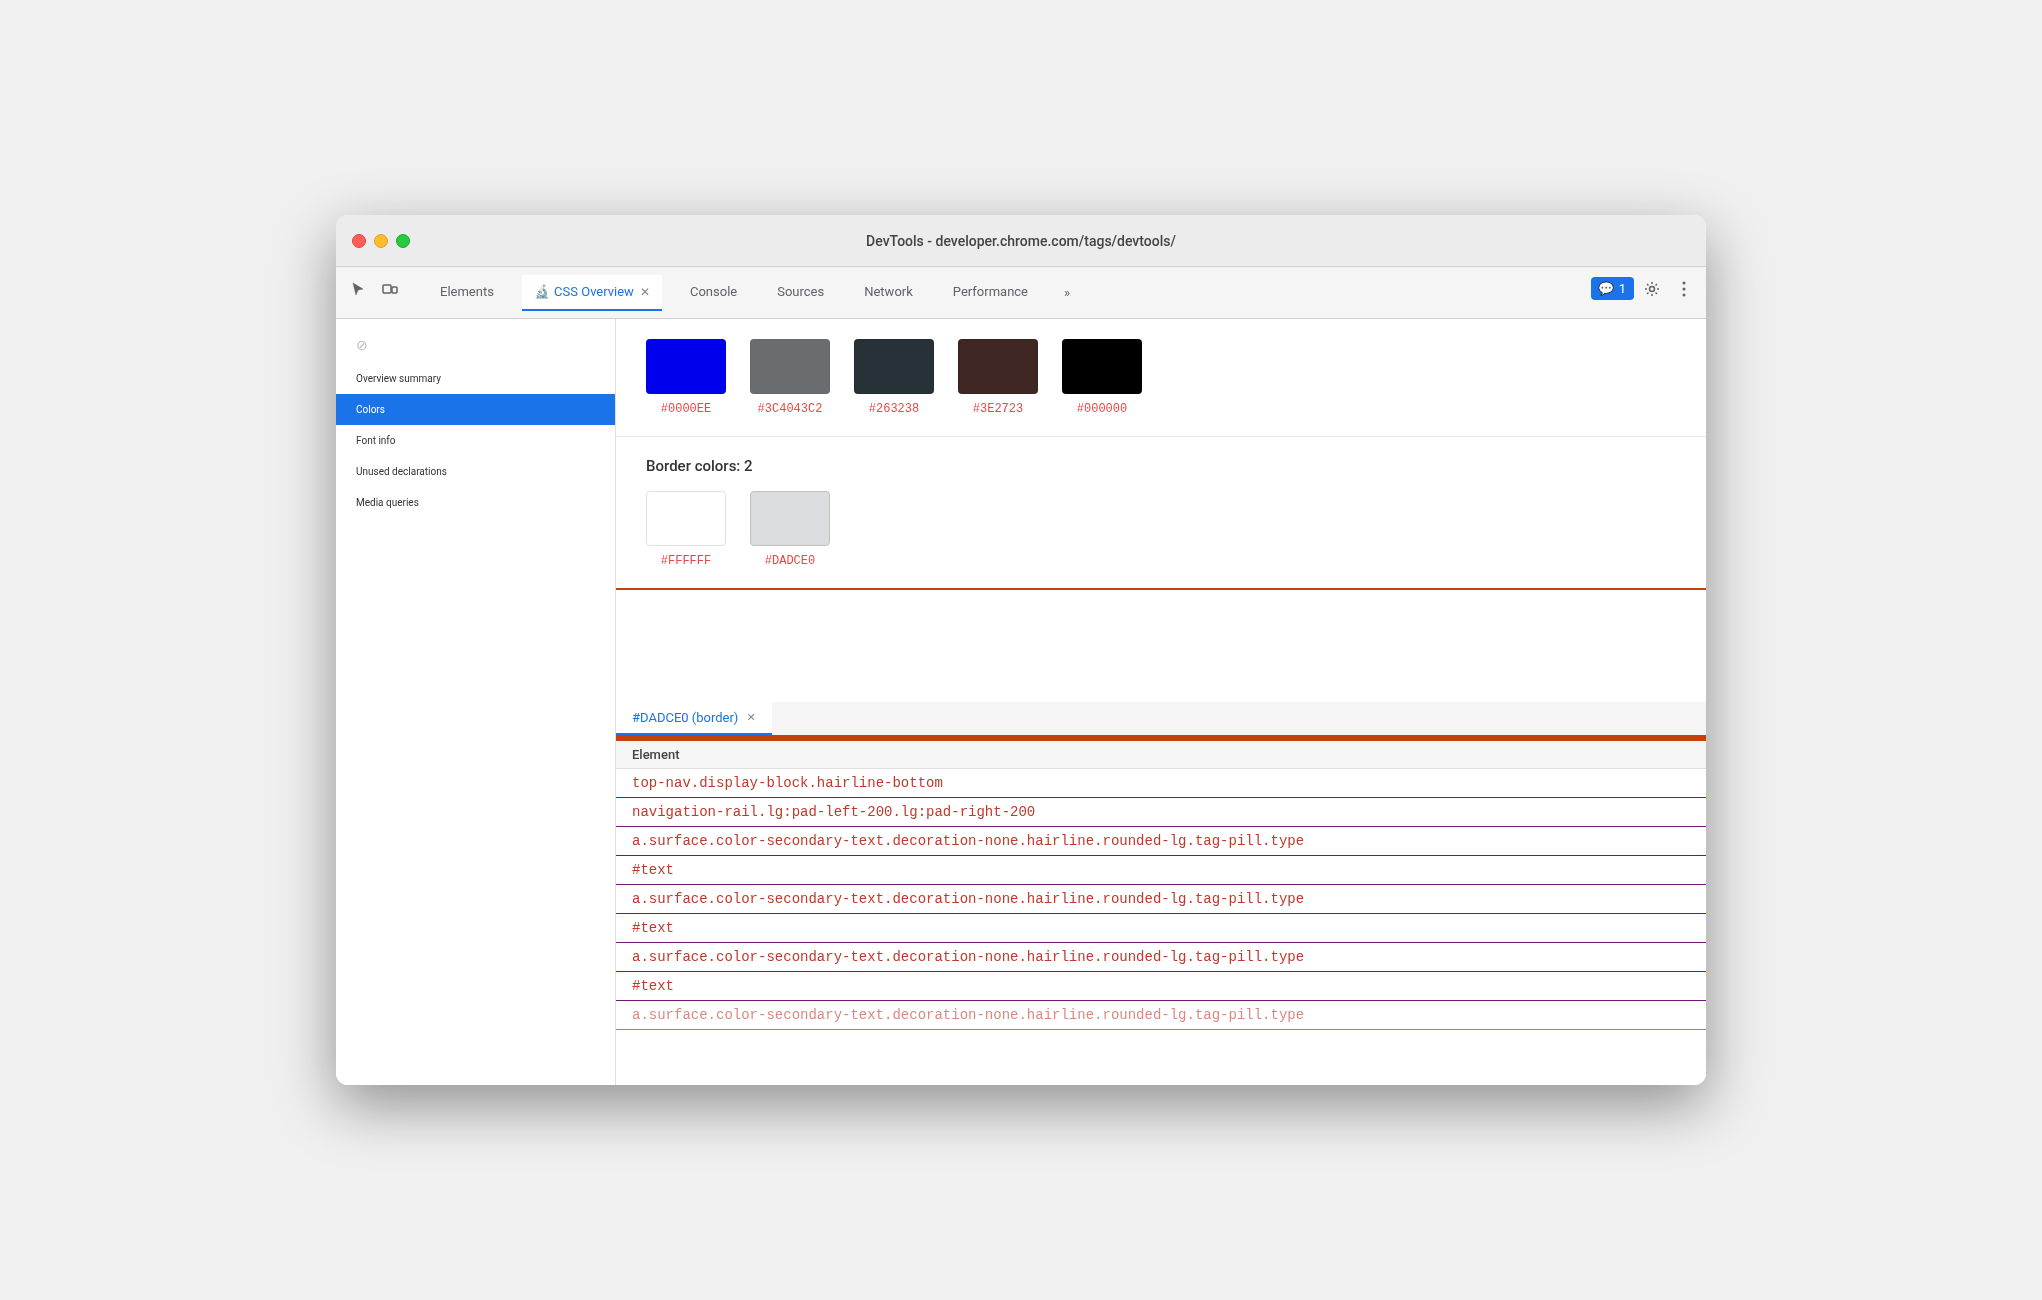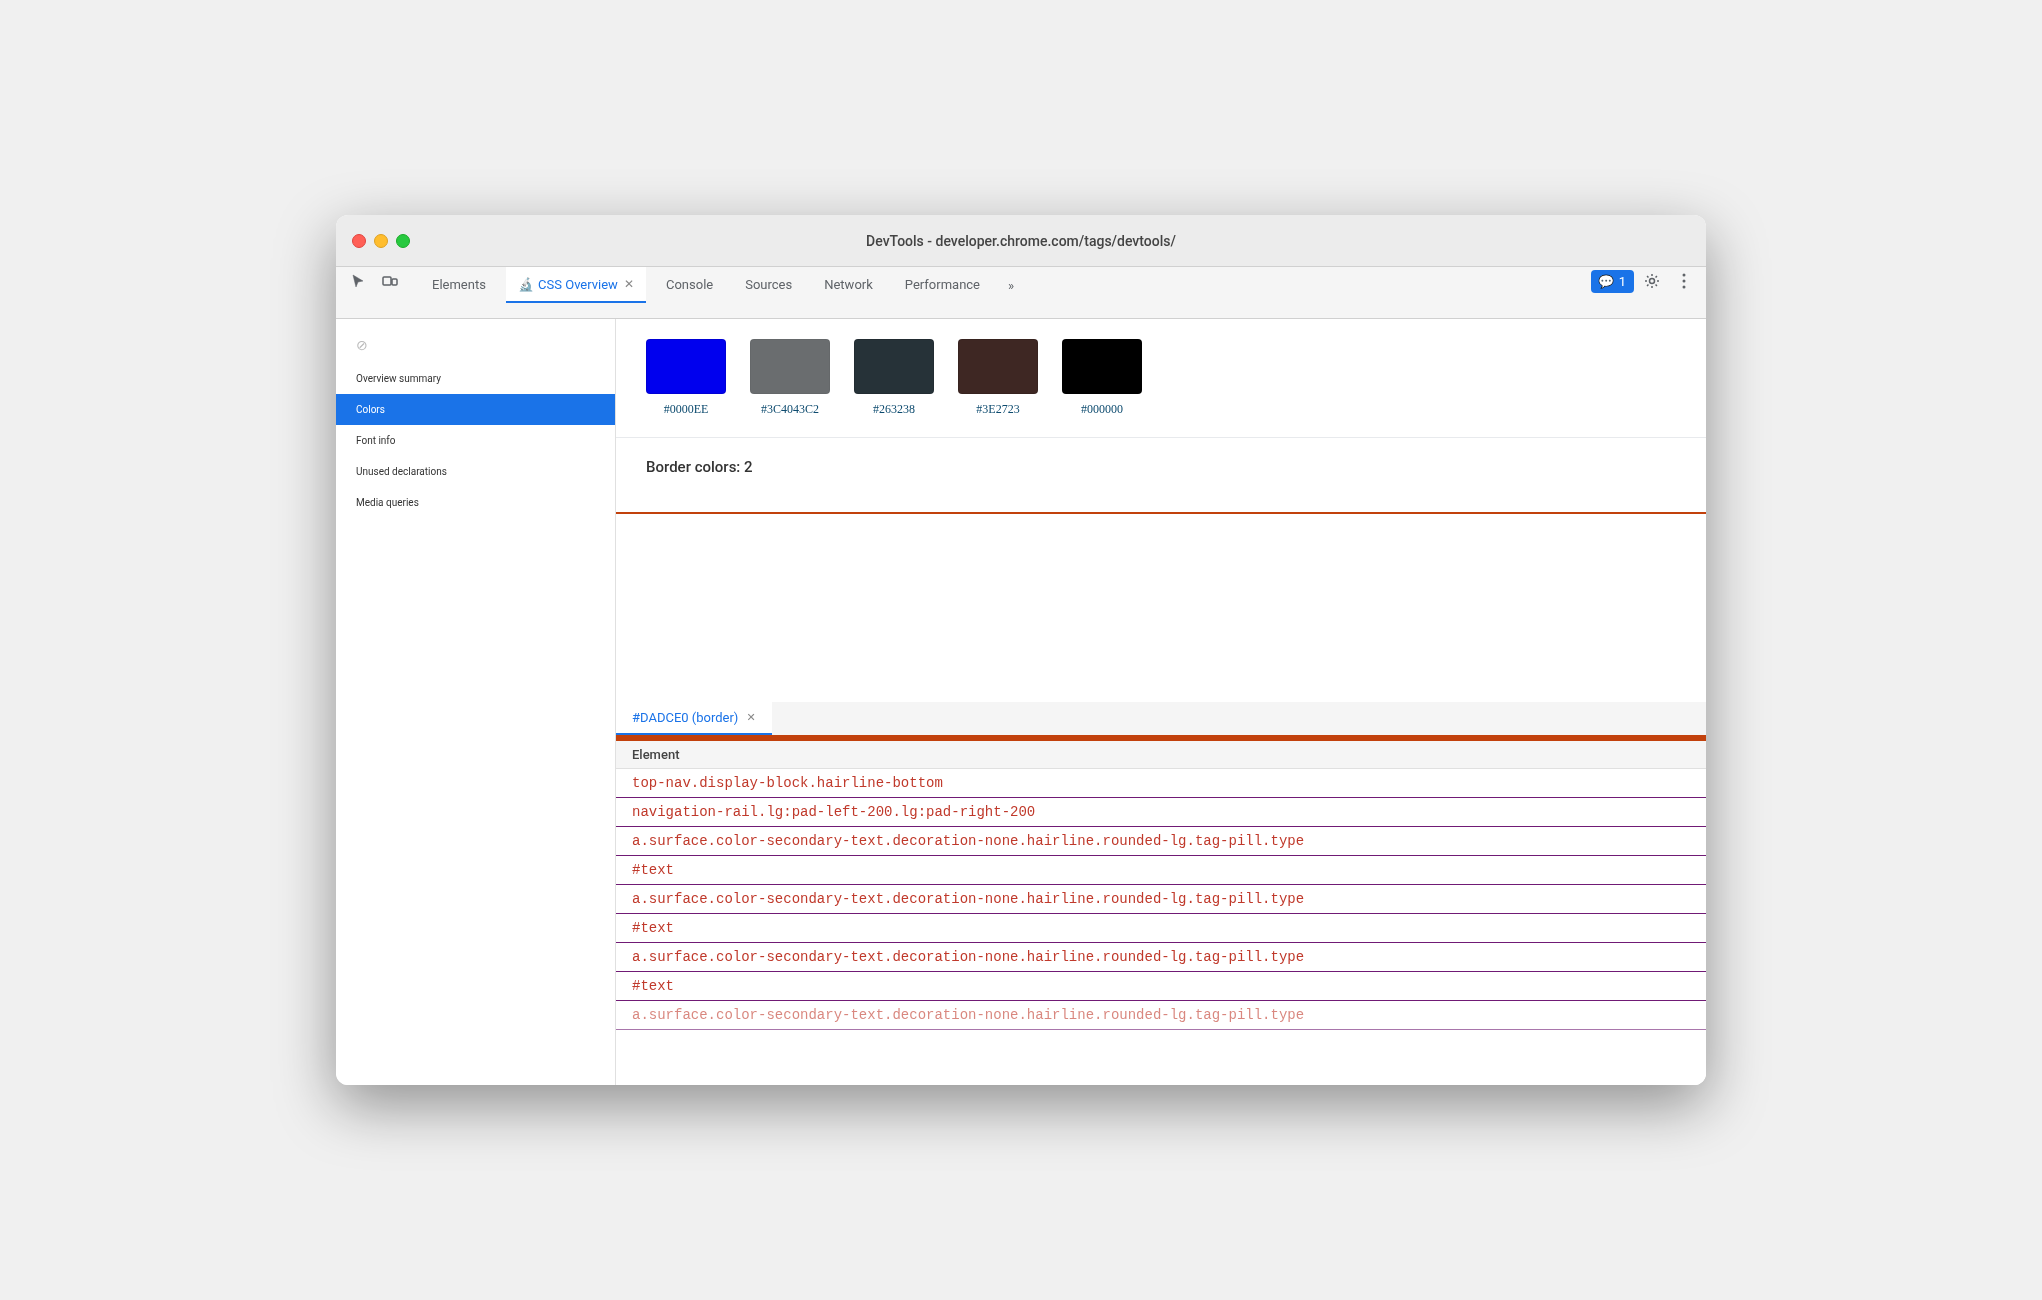--- a/index.html
+++ b/index.html
@@ -51,25 +51,25 @@
       transform: translateX(-50%);
       font-size: 14px;
       color: #444;
       font-weight: 500;
     }
     
     .tab-bar {
       background: #f5f5f5;
       height: 52px;
       display: flex;
-      align-items: flex-start;
+      align-items: center;
       padding: 0 8px;
       border-bottom: 1px solid #d0d0d0;
       flex-shrink: 0;
-      gap: 8px;
+      gap: 16px;
     }
     .tab-bar-left {
       display: flex;
       align-items: center;
       gap: 4px;
       padding-bottom: 8px;
       margin-right: 8px;
     }
     .icon-btn {
       width: 28px;
@@ -196,22 +196,22 @@
     }
     .color-swatch {
       width: 80px;
       height: 55px;
       border-radius: 4px;
       border: 1px solid rgba(0,0,0,0.1);
       cursor: pointer;
     }
     .color-label {
       font-size: 12px;
-      color: #0c4a6e;
-      font-family: Liberation Serif, serif;
+      color: #ef4444;
+      font-family: Liberation Mono, monospace;
     }
     .section-title {
       font-size: 15px;
       color: #333;
       font-weight: 500;
       margin-bottom: 16px;
     }
     
     .border-section {
       padding: 20px 30px;
@@ -416,20 +416,30 @@
             </div>
             <div class="color-item">
               <div class="color-swatch" style="background:#000000;"></div>
               <span class="color-label">#000000</span>
             </div>
           </div>
         </div>
 
         <div class="border-section">
           <div class="section-title">Border colors: 2</div>
+          <div class="color-row">
+            <div class="color-item">
+              <div class="color-swatch" style="background:#FFFFFF; border: 1px solid #e0e0e0;"></div>
+              <span class="color-label">#FFFFFF</span>
+            </div>
+            <div class="color-item">
+              <div class="color-swatch" style="background:#DADCE0; border: 1px solid #c0c0c0;"></div>
+              <span class="color-label">#DADCE0</span>
+            </div>
+          </div>
         </div>
       </div>
 
       <div class="bottom-panel">
         <div class="panel-tabs">
           <div class="panel-tab active">
             <span>#DADCE0 (border)</span>
             <span class="close-x">✕</span>
           </div>
         </div>

